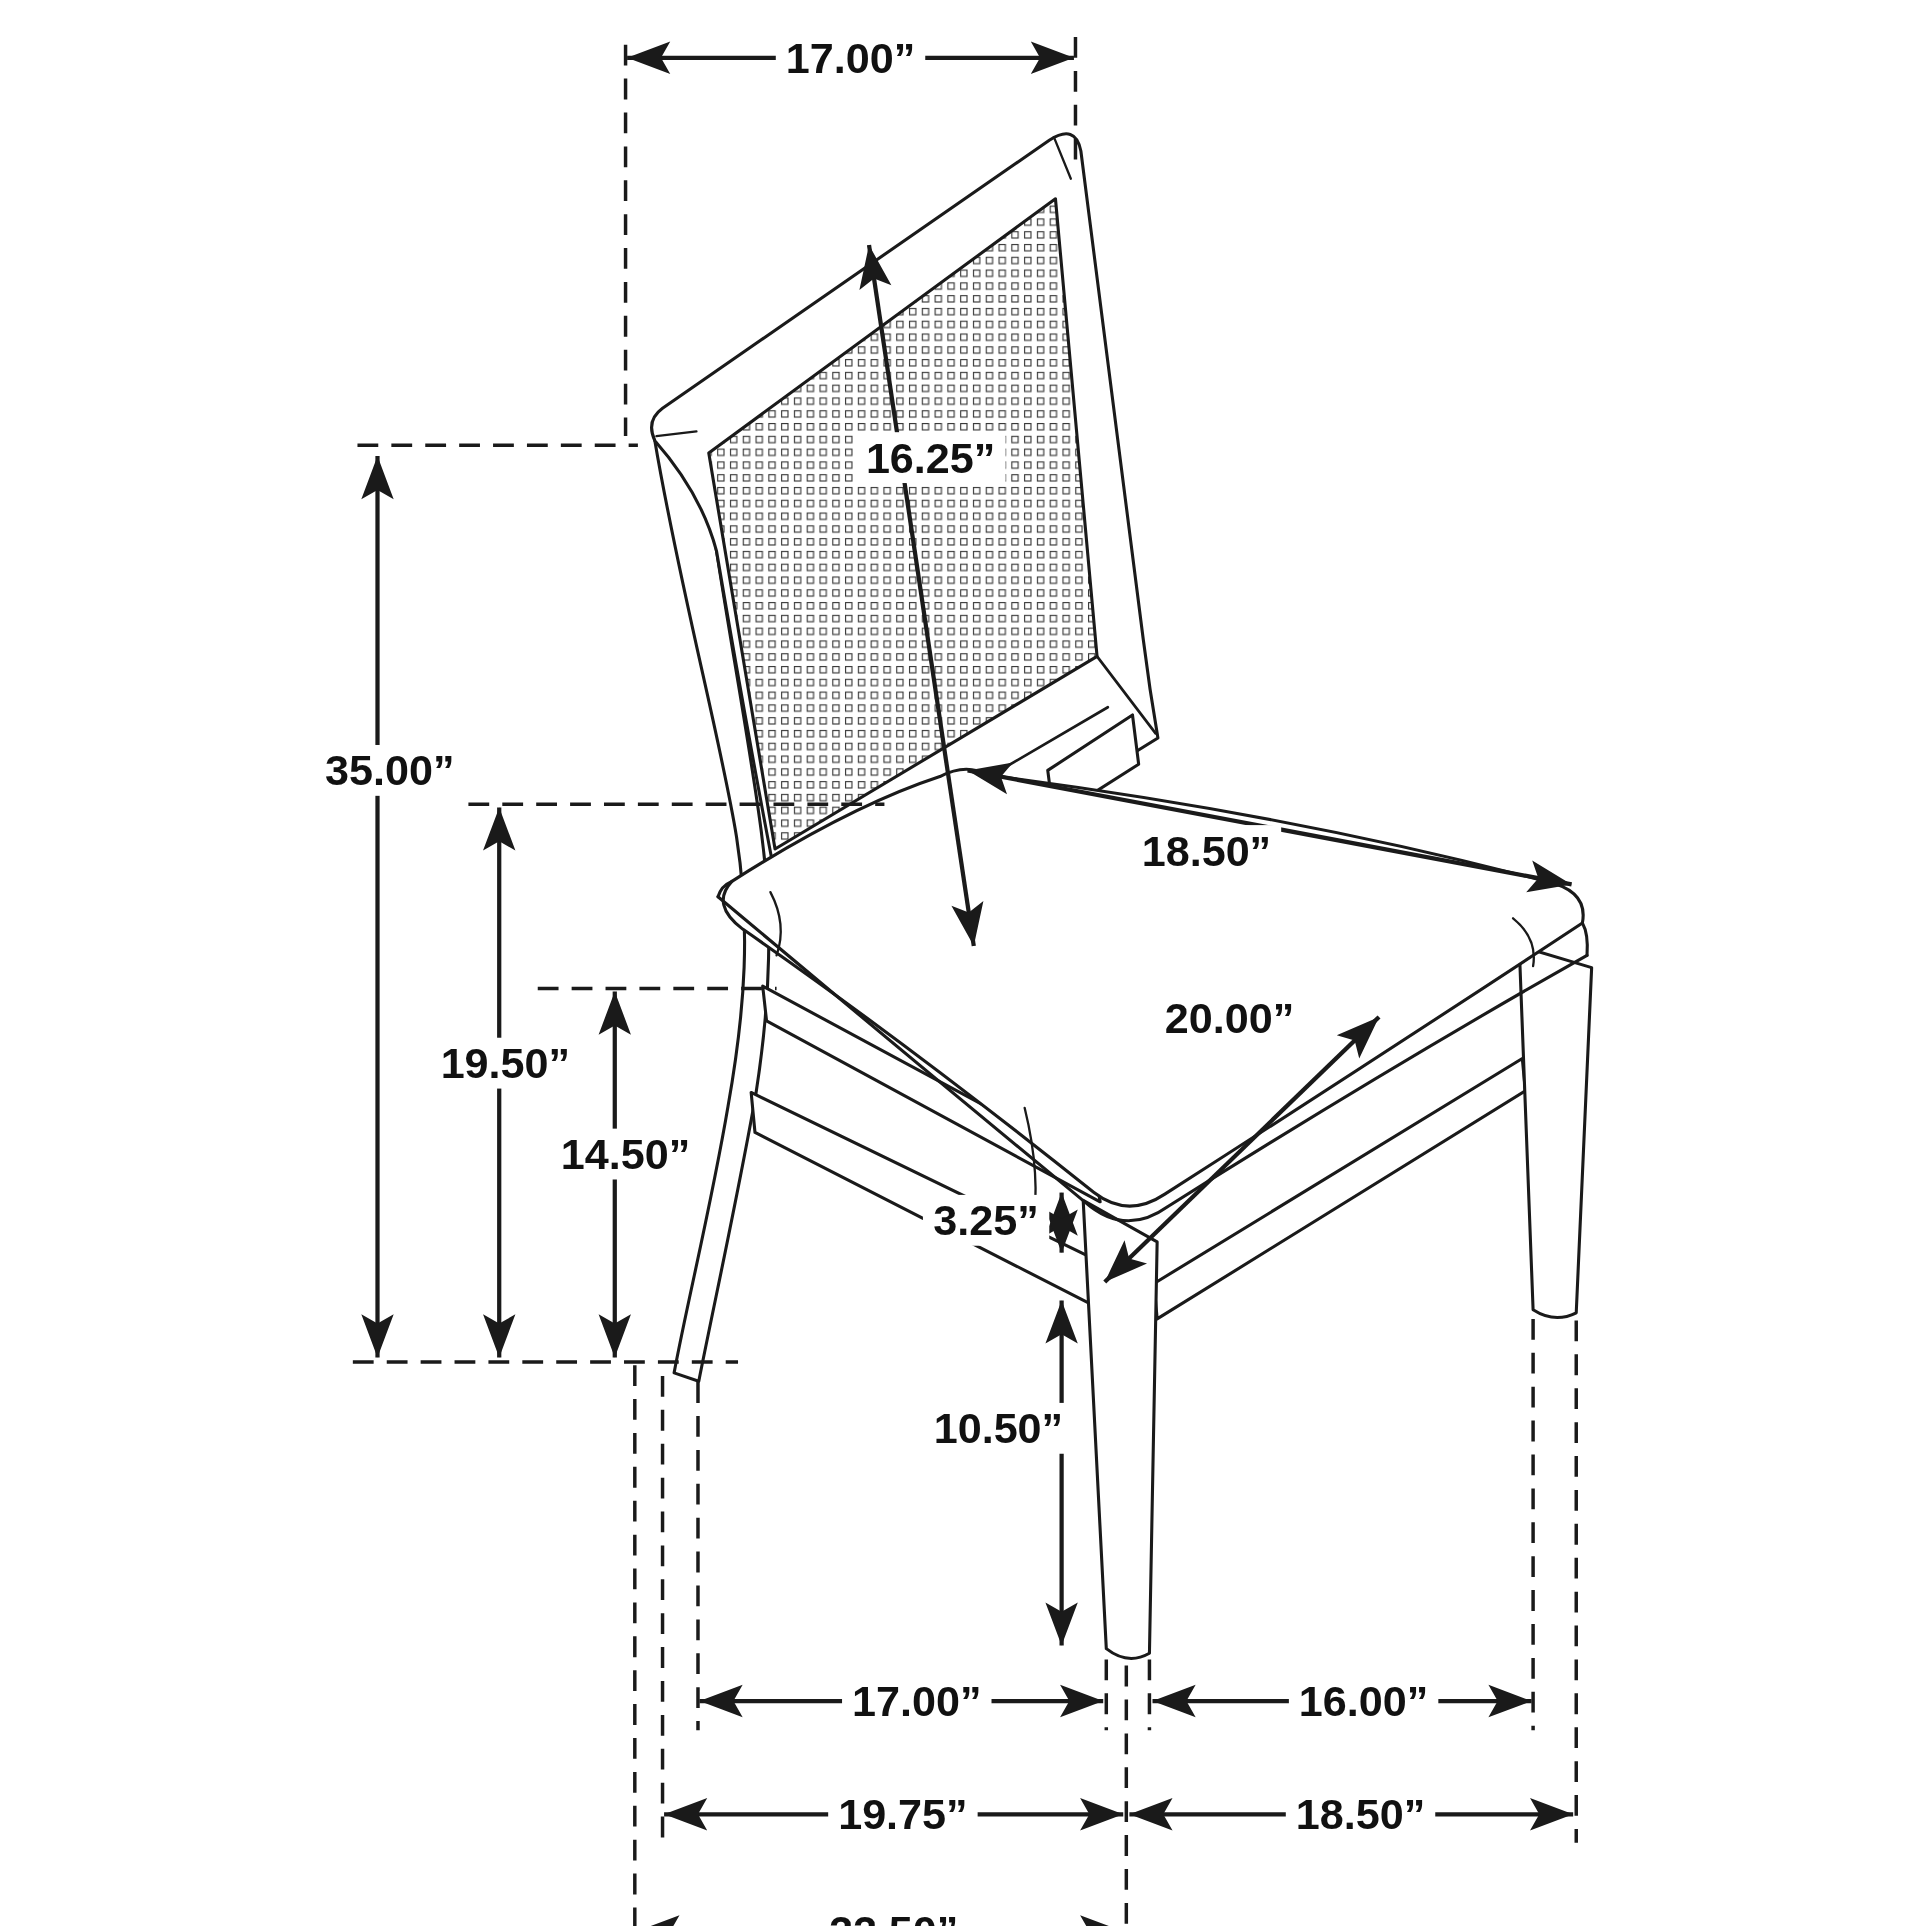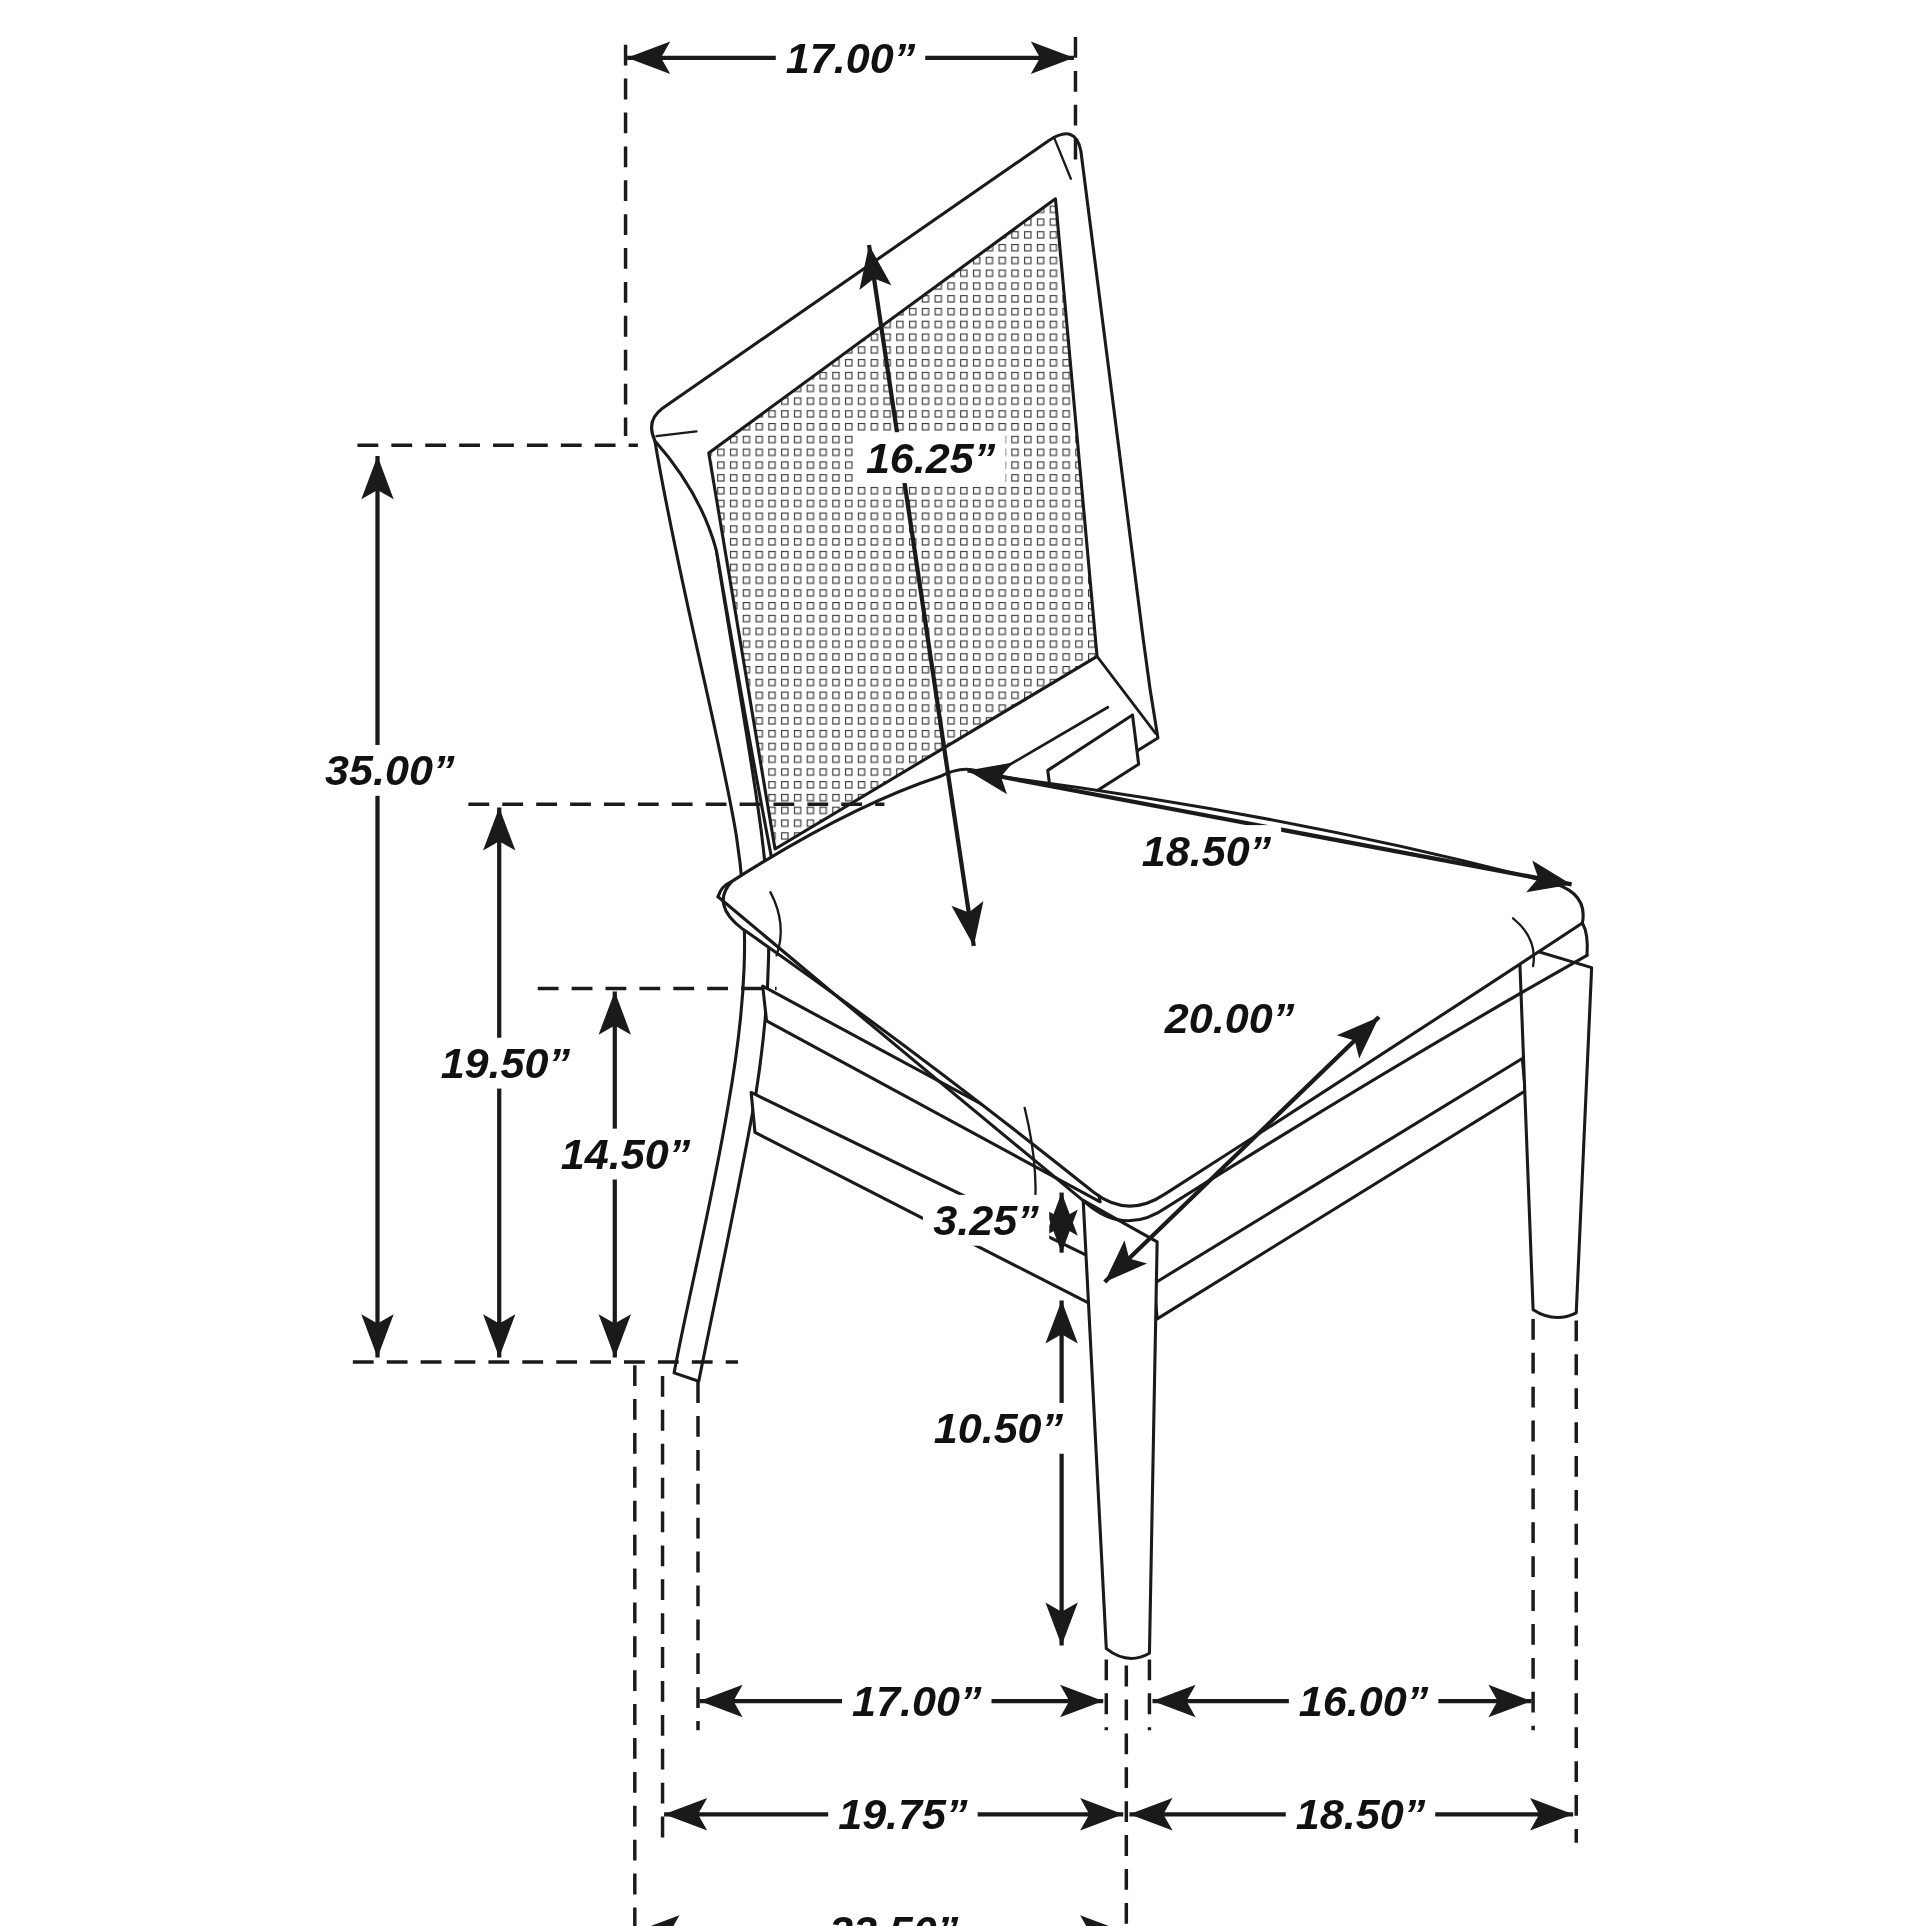--- a/index.html
+++ b/index.html
@@ -1,17 +1,17 @@
 <!DOCTYPE html>
 <html style="font-size:12.3px"><head>
 <meta charset="utf-8">
 <style>
   html,body{margin:0;padding:0;background:#ffffff;}
   body{font-family:"Liberation Sans", sans-serif;}
-  .stage{width:1926px;height:1926px;position:relative;background:#fff;overflow:hidden;font-style:italic;}
+  .stage{width:1926px;height:1926px;position:relative;background:#fff;overflow:hidden;}
   svg{display:block;}
   .dim-label{font-family:"Liberation Sans","DejaVu Sans",sans-serif;font-weight:bold;font-size:56px;fill:#111;}
 </style>
 </head>
 <body>
 
 <div class="stage">
 <svg id="scene" width="1926" height="1926" viewBox="0 0 2500 2500">
   <defs>
     <pattern id="cane" width="16.6" height="16.6" patternUnits="userSpaceOnUse">

